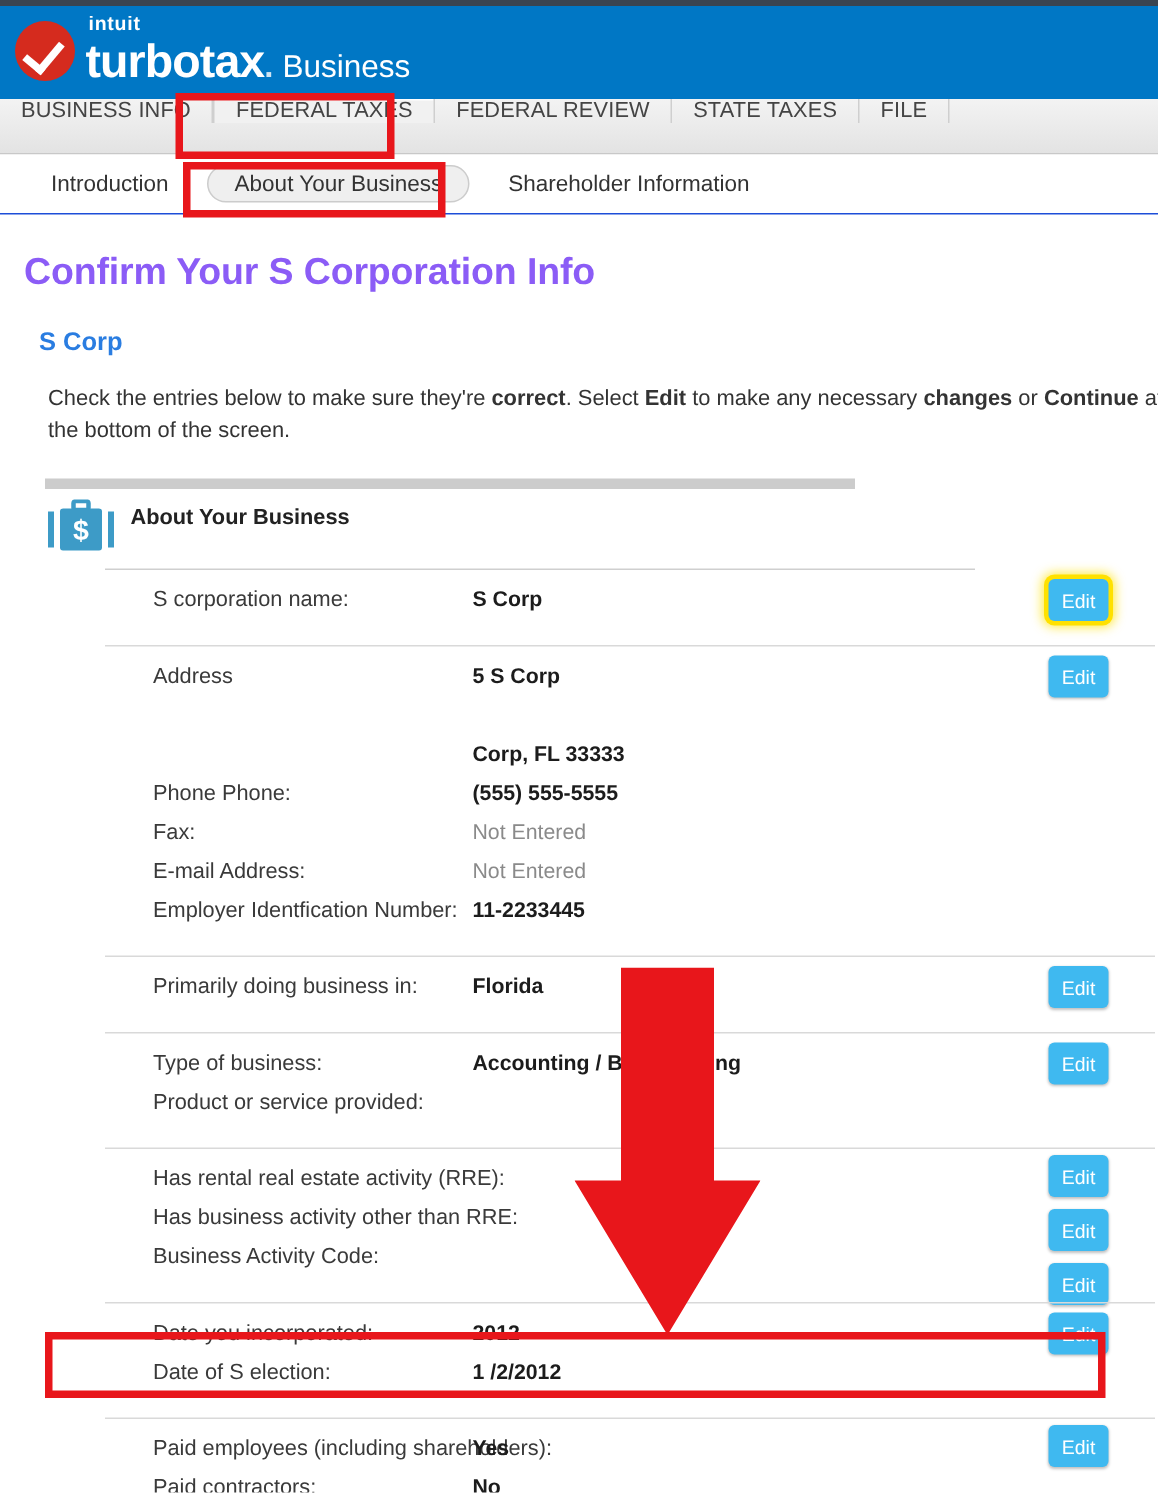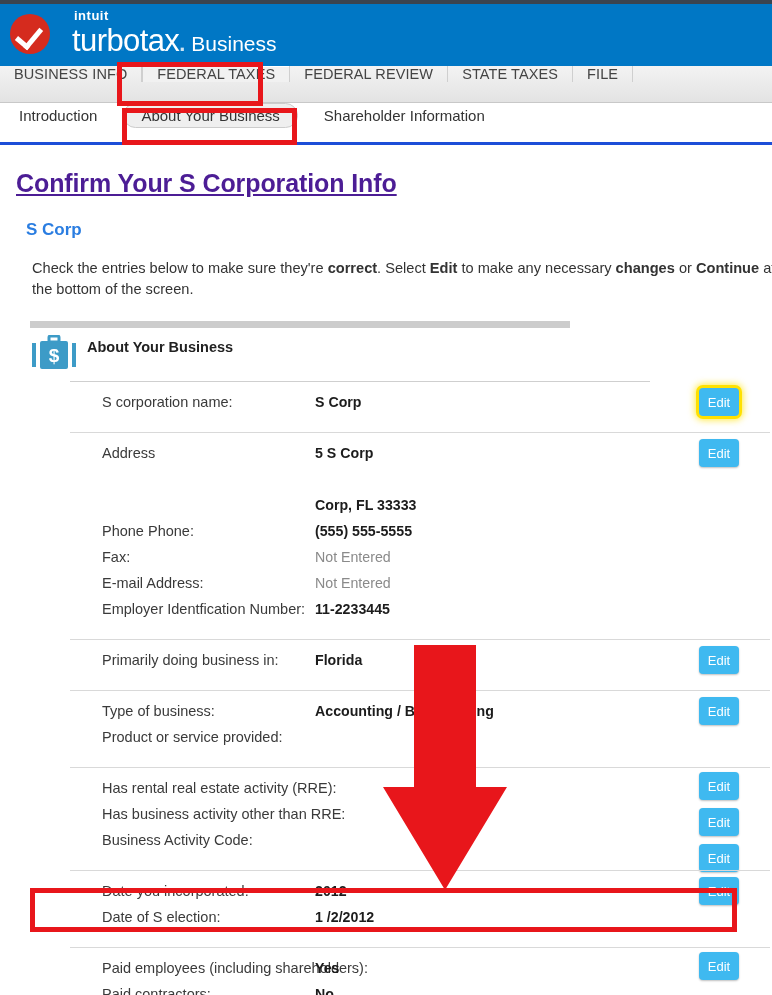--- a/index.html
+++ b/index.html
@@ -48,36 +48,35 @@
     top: 9px;
     width: 11px;
     height: 20px;
     border: solid #ffffff;
     border-width: 0 5px 5px 0;
     transform: rotate(40deg);
   }
   #wordmark {
     position: relative;
     line-height: 1;
-    margin-left: 15px;
   }
   #intuit-word {
     color: #ffffff;
     font-size: 13px;
     font-weight: bold;
     letter-spacing: .5px;
     position: absolute;
     top: -16px;
     left: 2px;
     white-space: nowrap;
   }
   #tt-word {
     color: #ffffff;
     font-size: 31px;
-    font-weight: normal;
+    font-weight: bold;
     letter-spacing: -0.6px;
   }
   #tt-dot {
     color: #cfe4f3;
     font-size: 22px;
     font-weight: bold;
   }
   #product-word {
     color: #ffffff;
     font-size: 21px;
@@ -111,48 +110,47 @@
   }
   .ptab.filler {
     flex: 1;
     border-right: none;
   }
 
   
   #subnav {
     height: 39px;
     background: #ffffff;
-    border-bottom: 3px solid #1d4ed8;
-    display: flex;
-    align-items: flex-start;
+    border-bottom: 1px solid #1d4ed8;
+    display: flex;
+    align-items: center;
     font-size: 15px;
     color: #333;
-    padding-left: 5px;
+    padding-left: 20px;
   }
   .stab {
     padding: 4px 14px;
     margin-right: 12px;
     cursor: pointer;
     white-space: nowrap;
   }
   .stab.active {
     background: #efefef;
     border: 1px solid #cccccc;
     border-radius: 14px;
     padding: 3px 17px;
   }
 
   
   #page-title {
-    color: #4c1d95;
+    color: #8b5cf6;
     font-size: 25px;
     font-weight: bold;
     margin: 24px 0 0 16px;
     letter-spacing: -.1px;
-    text-decoration: underline;
   }
   #sub-title {
     color: #2a7de1;
     font-size: 17px;
     font-weight: bold;
     margin: 22px 0 0 26px;
   }
   #intro-text {
     font-size: 14.6px;
     color: #333;

